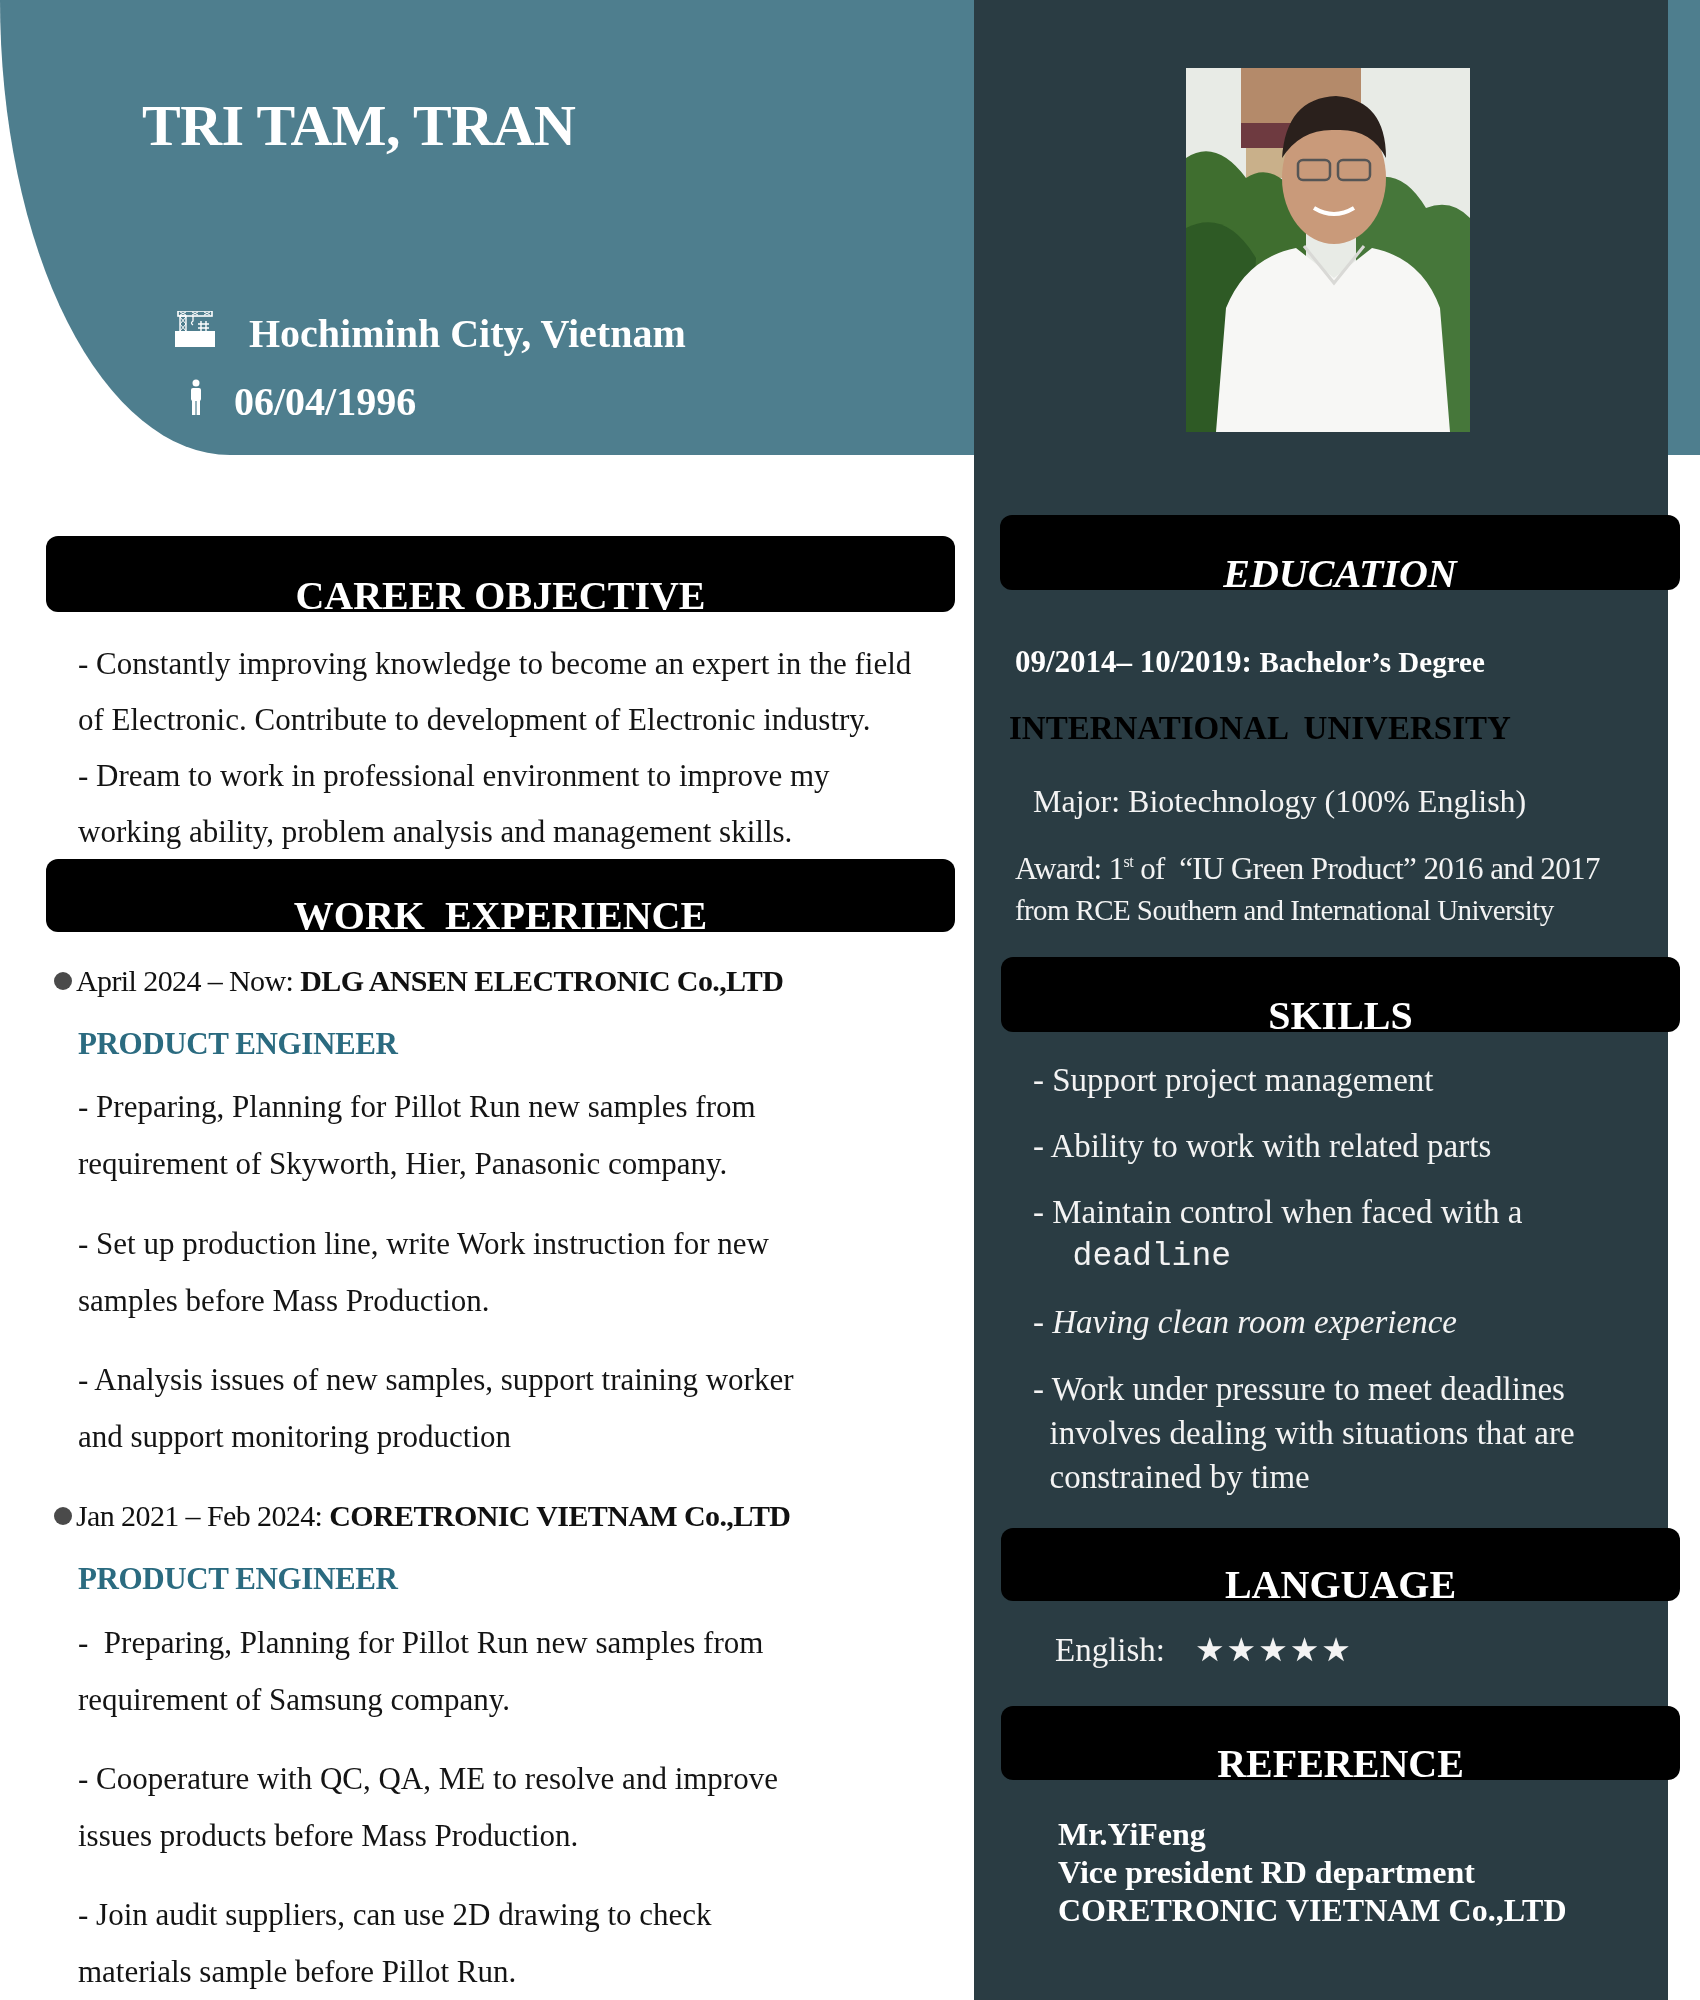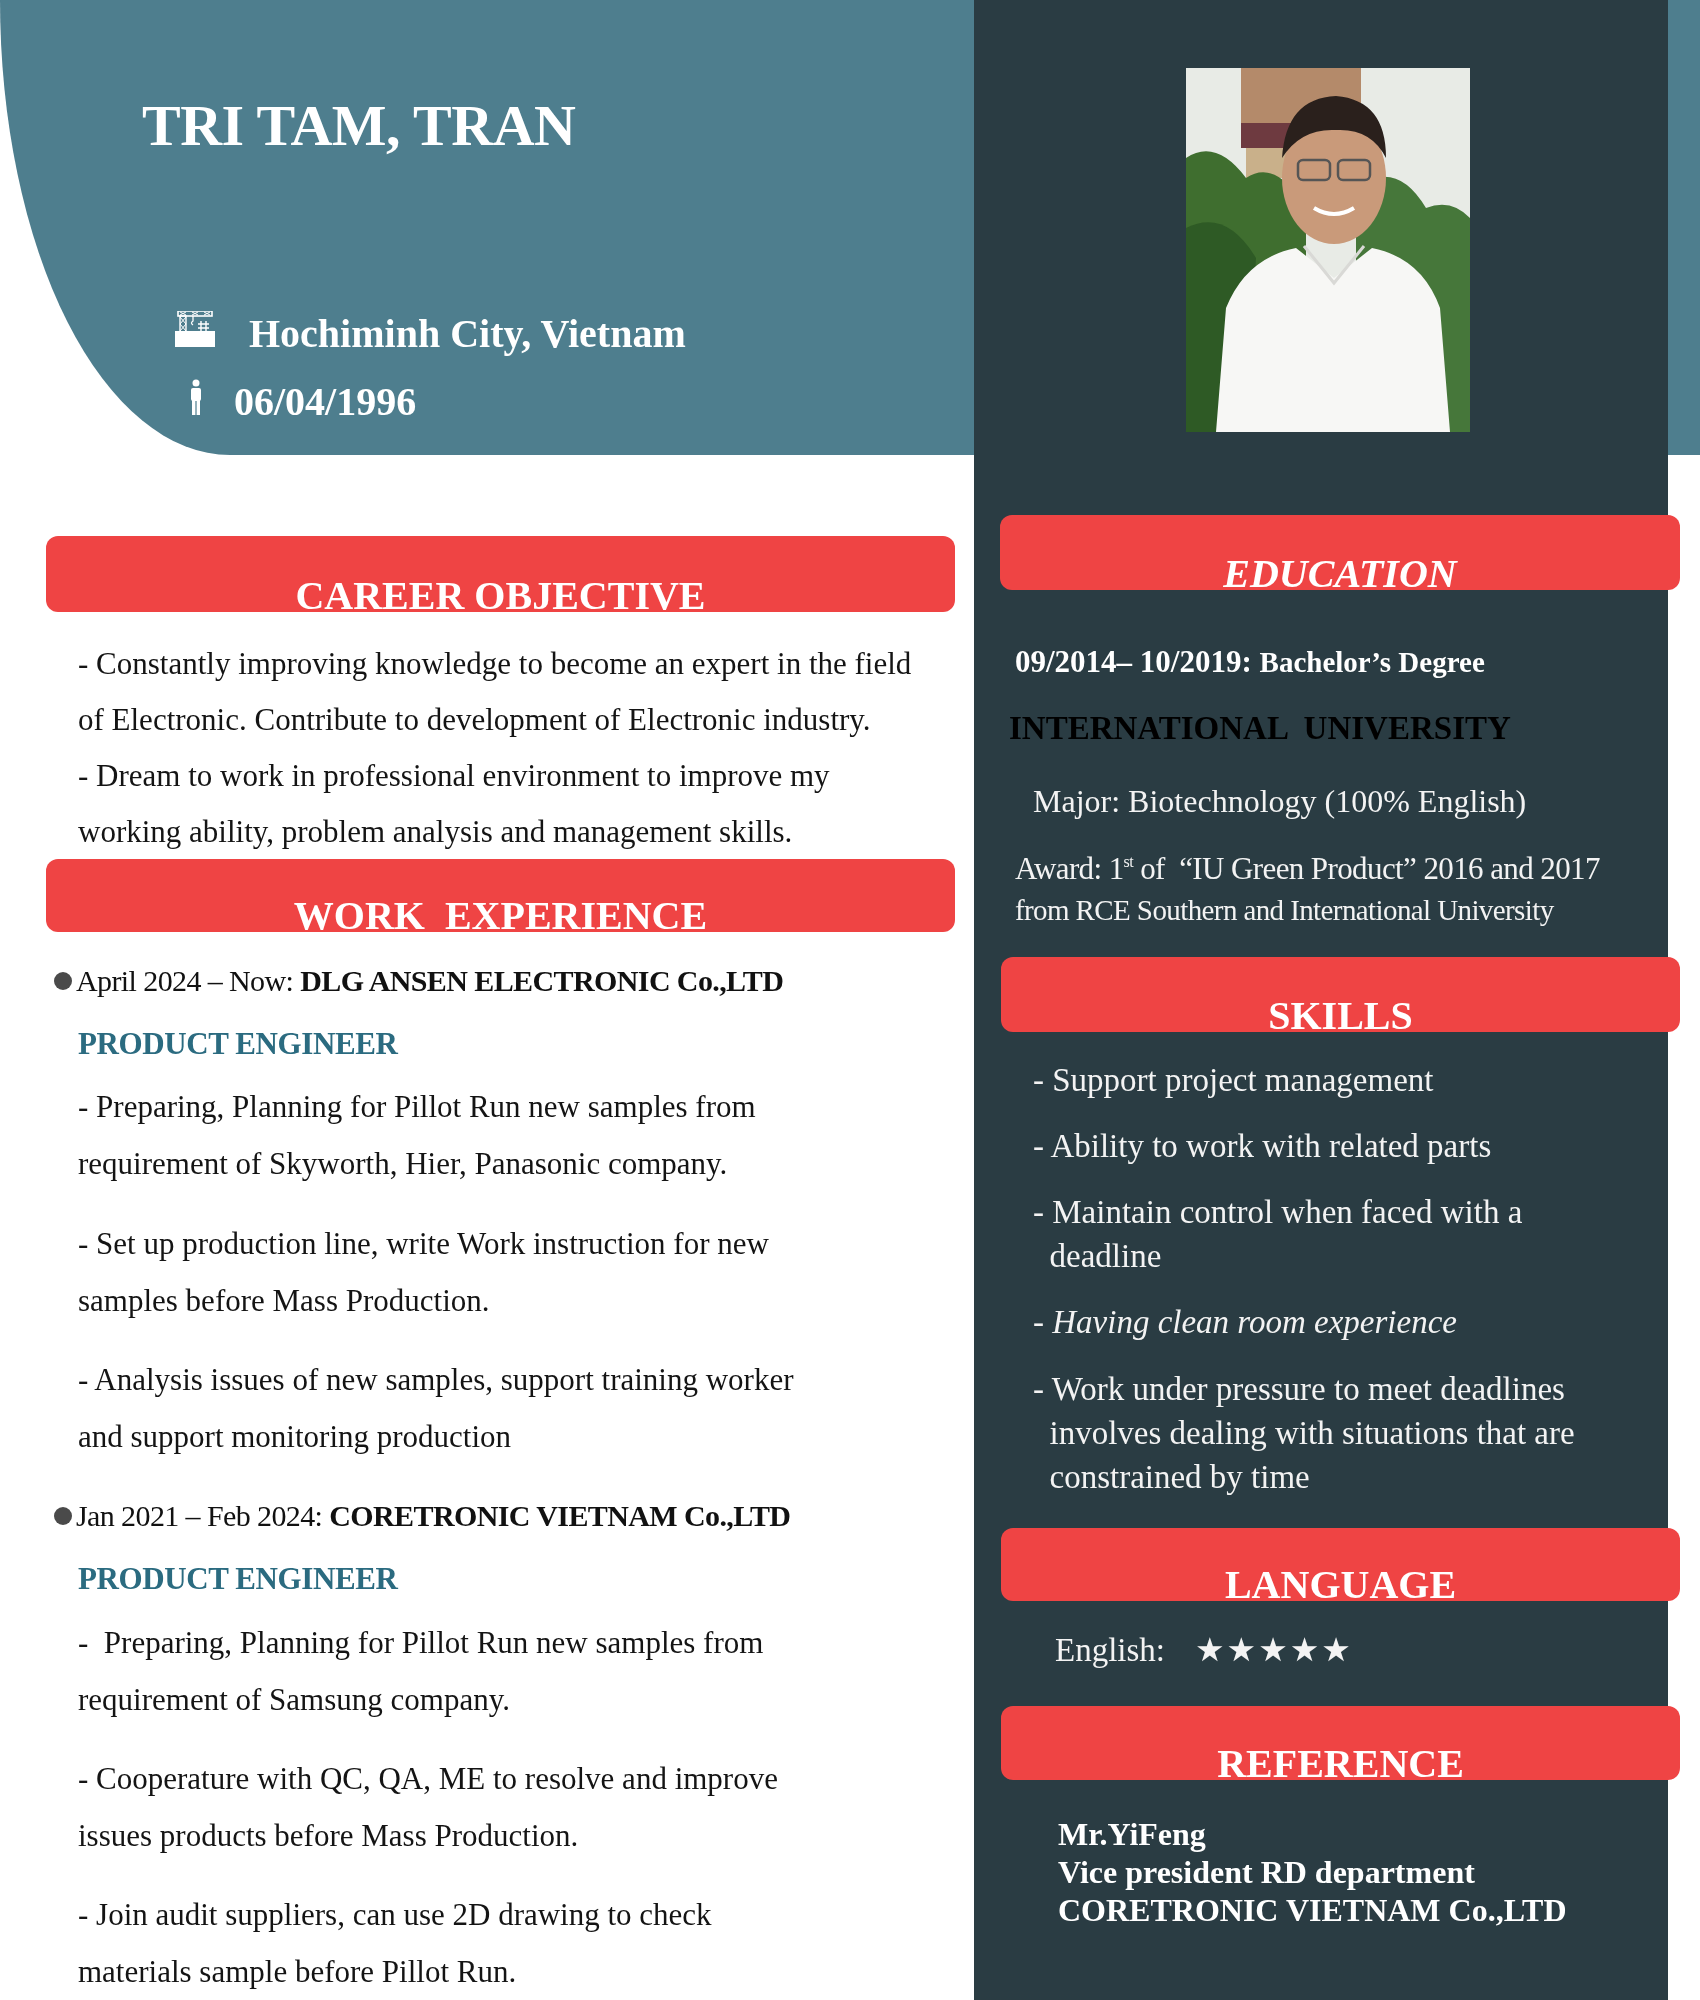--- a/index.html
+++ b/index.html
@@ -15,21 +15,21 @@
   #name { left: 142px; top: 92px; font-size: 58px; font-weight: bold; color: #fff; letter-spacing: -0.5px; white-space: nowrap; }
   .contact-row { display: flex; align-items: center; color: #fff; font-weight: bold; font-size: 40px; white-space: nowrap; }
   #loc-row { left: 175px; top: 310px; gap: 16px; }
   #dob-row { left: 188px; top: 378px; }
   .contact-row .ic { display: inline-block; margin-right: 18px; }
   #dob-row .ic { margin-right: 30px; }
 
   #photo { left: 1186px; top: 68px; width: 284px; height: 364px; overflow: hidden; background: #dfe3df; }
 
   
-  .bar { position: absolute; background: #ef4444; border-radius: 12px; color: #fff; font-weight: bold; font-size: 40px; text-align: center; line-height: 1; }
+  .bar { position: absolute; background: #000000; border-radius: 12px; color: #fff; font-weight: bold; font-size: 40px; text-align: center; line-height: 1; }
   .bar span { position: absolute; left: 0; right: 0; bottom: -4px; }
 
   .txt { position: absolute; font-size: 31px; white-space: nowrap; line-height: 1; }
   .left-txt { color: #141414; left: 78px; }
   .right-txt { color: #f3f3f3; }
   .job-line { left: 54px; font-size: 30px; display: flex; align-items: center; letter-spacing: -0.6px; }
   .job-line .dot { width: 18px; height: 18px; border-radius: 50%; background: #4a4a4a; margin-right: 4px; }
   .job-line b { font-weight: bold; }
   .role { left: 78px; color: #2b6b80; font-weight: bold; font-size: 31px; letter-spacing: -0.4px; }
   .ref { left: 1058px; font-weight: bold; color: #fff; font-size: 32px; }
@@ -141,21 +141,21 @@
   <span>Award: 1</span><sup>st</sup><span style="white-space:pre;"> of  “IU Green Product” 2016 and 2017</span>
 </div>
 <div class="txt right-txt" style="left:1015px; top:896px; font-size:29px; letter-spacing:-0.6px;">from RCE Southern and International University</div>
 
 <div class="bar" style="left:1001px; top:957px; width:679px; height:75px;">
   <span>SKILLS</span>
 </div>
 <div class="txt right-txt" style="left:1033px; top:1064px; font-size:33px;">- Support project management</div>
 <div class="txt right-txt" style="left:1033px; top:1130px; font-size:33px;">- Ability to work with related parts</div>
 <div class="txt right-txt" style="left:1033px; top:1196px; font-size:33px;">- Maintain control when faced with a</div>
-<div class="txt right-txt" style="left:1033px; top:1240px; font-size:33px; white-space:pre;">  deadline</div>
+<div class="txt right-txt" style="left:1033px; top:1240px; font-size:33px; white-space:pre;font-family:Liberation Mono, monospace;">  deadline</div>
 <div class="txt right-txt" style="left:1033px; top:1306px; font-size:33px;font-style:italic;">- Having clean room experience</div>
 <div class="txt right-txt" style="left:1033px; top:1373px; font-size:33px;">- Work under pressure to meet deadlines</div>
 <div class="txt right-txt" style="left:1033px; top:1417px; font-size:33px; white-space:pre;">  involves dealing with situations that are</div>
 <div class="txt right-txt" style="left:1033px; top:1461px; font-size:33px; white-space:pre;">  constrained by time</div>
 
 <div class="bar" style="left:1001px; top:1528px; width:679px; height:73px;padding-left:31px;">
   <span>LANGUAGE</span>
 </div>
 <div class="txt right-txt" style="left:1055px; top:1634px; font-size:33px;">
   <span>English:</span><span class="stars">★★★★★</span>

